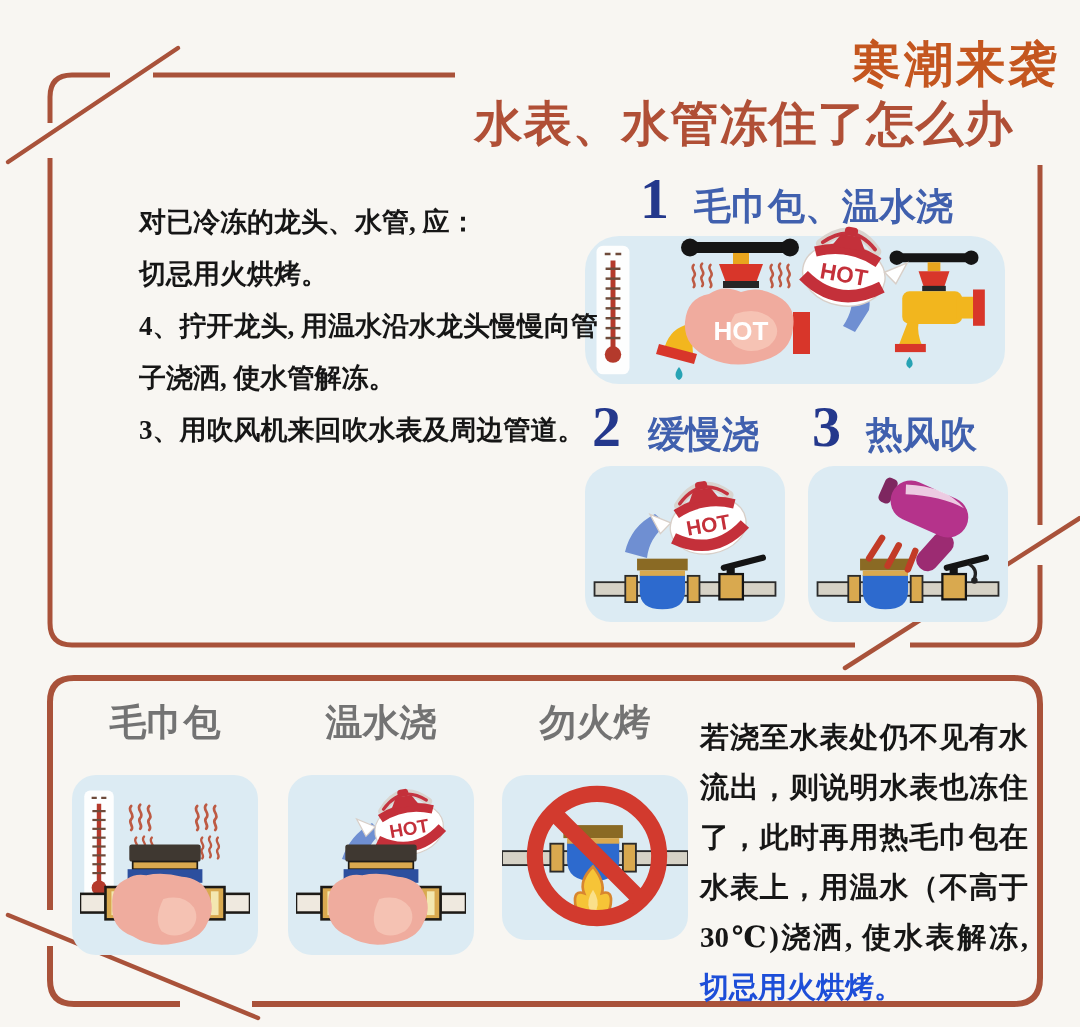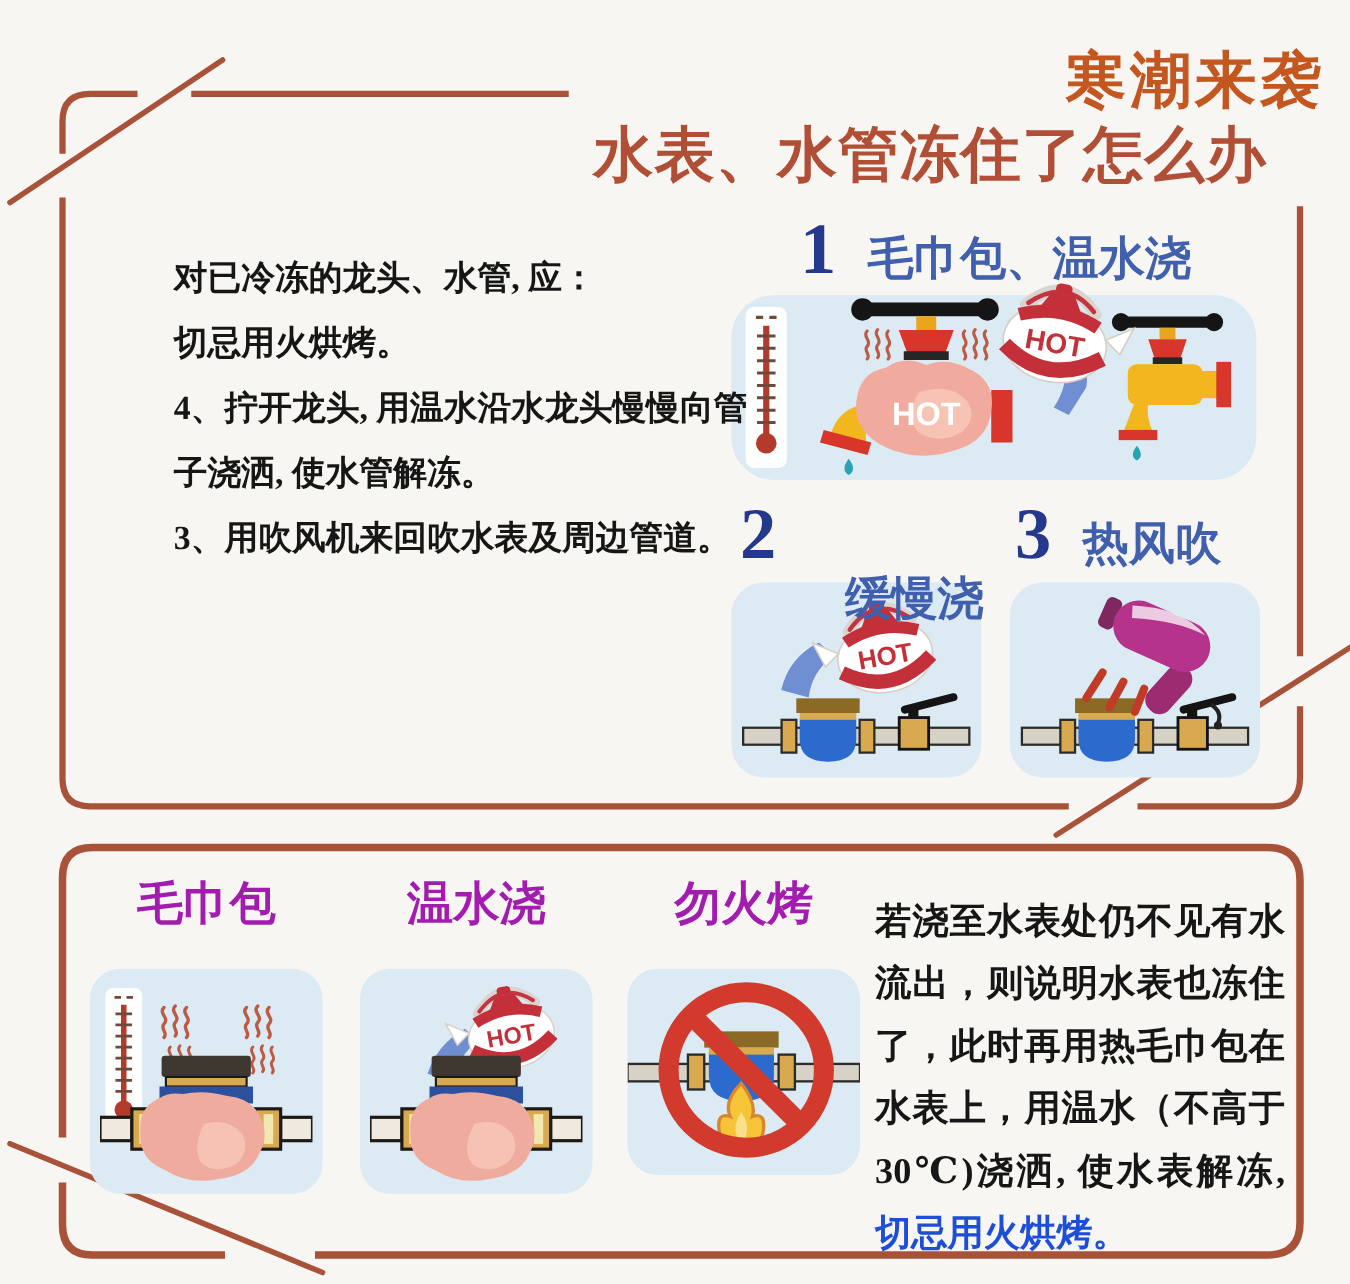--- a/index.html
+++ b/index.html
@@ -13,21 +13,21 @@
   .instructions{position:absolute;left:93px;top:196px;width:478px;
                 font-family:"Liberation Serif","DejaVu Serif",serif;
                 font-size:27px;font-weight:700;color:#161616;line-height:52px;z-index:2;margin-left:46px;}
   .step-num{position:absolute;font-family:"Liberation Serif","DejaVu Serif",serif;
             font-size:58px;font-weight:700;color:#24388c;z-index:3;line-height:1;}
   .step-label{position:absolute;font-size:37px;font-weight:800;color:#4060ae;z-index:3;line-height:1;text-align:right;}
   .panel{position:absolute;background:#dcebf3;border-radius:28px;z-index:1;}
   .panel svg{display:block;}
   .kettle-float{position:absolute;z-index:4;}
   .bottom-label{position:absolute;top:703px;width:186px;text-align:center;
-                font-size:37px;font-weight:800;color:#a21caf;z-index:2;line-height:1.1;}
+                font-size:37px;font-weight:800;color:#737373;z-index:2;line-height:1.1;}
   .note{position:absolute;left:700px;top:712px;width:328px;
         font-family:"Liberation Serif","DejaVu Serif",serif;
         font-size:29px;font-weight:700;color:#161616;line-height:50px;
         text-align:justify;z-index:2;}
   .note .warn{color:#1d4ed8;}
 </style>
 </head>
 <body>
 
 <div id="canvas">
@@ -223,21 +223,21 @@
       </g>
       <use href="#sym-faucet-y" x="290" y="10" width="118" height="126"></use>
       <path d="M268 46 Q288 54 284 74 L270 96 L258 90 Q270 72 266 56 Z" fill="#6f8fd2"></path>
     </svg>
   </div>
   <svg class="kettle-float" style="left:778px;top:212px;" width="132" height="114" viewBox="0 0 140 120">
     <use href="#sym-kettle-r" x="0" y="0" width="140" height="120"></use>
   </svg>
 
   <div class="step-num" style="left:592px;top:398px;">2</div>
-  <div class="step-label" style="left:676px;top:416px;margin-top:44px;">缓慢浇</div>
+  <div class="step-label" style="left:648px;top:416px;">缓慢浇</div>
   <div class="panel" style="left:585px;top:466px;width:200px;height:156px;border-radius:26px;">
     <svg width="200" height="156" viewBox="0 0 200 156">
       <use href="#sym-meter-valve" x="4" y="80" width="192" height="76"></use>
       <path d="M70 48 Q46 60 40 86 L62 92 Q64 72 82 58 Z" fill="#6f8fd2"></path>
       <use href="#sym-kettle-l" x="62" y="2" width="122" height="104"></use>
     </svg>
   </div>
 
   <div class="step-num" style="left:812px;top:398px;">3</div>
   <div class="step-label" style="left:866px;top:416px;">热风吹</div>

